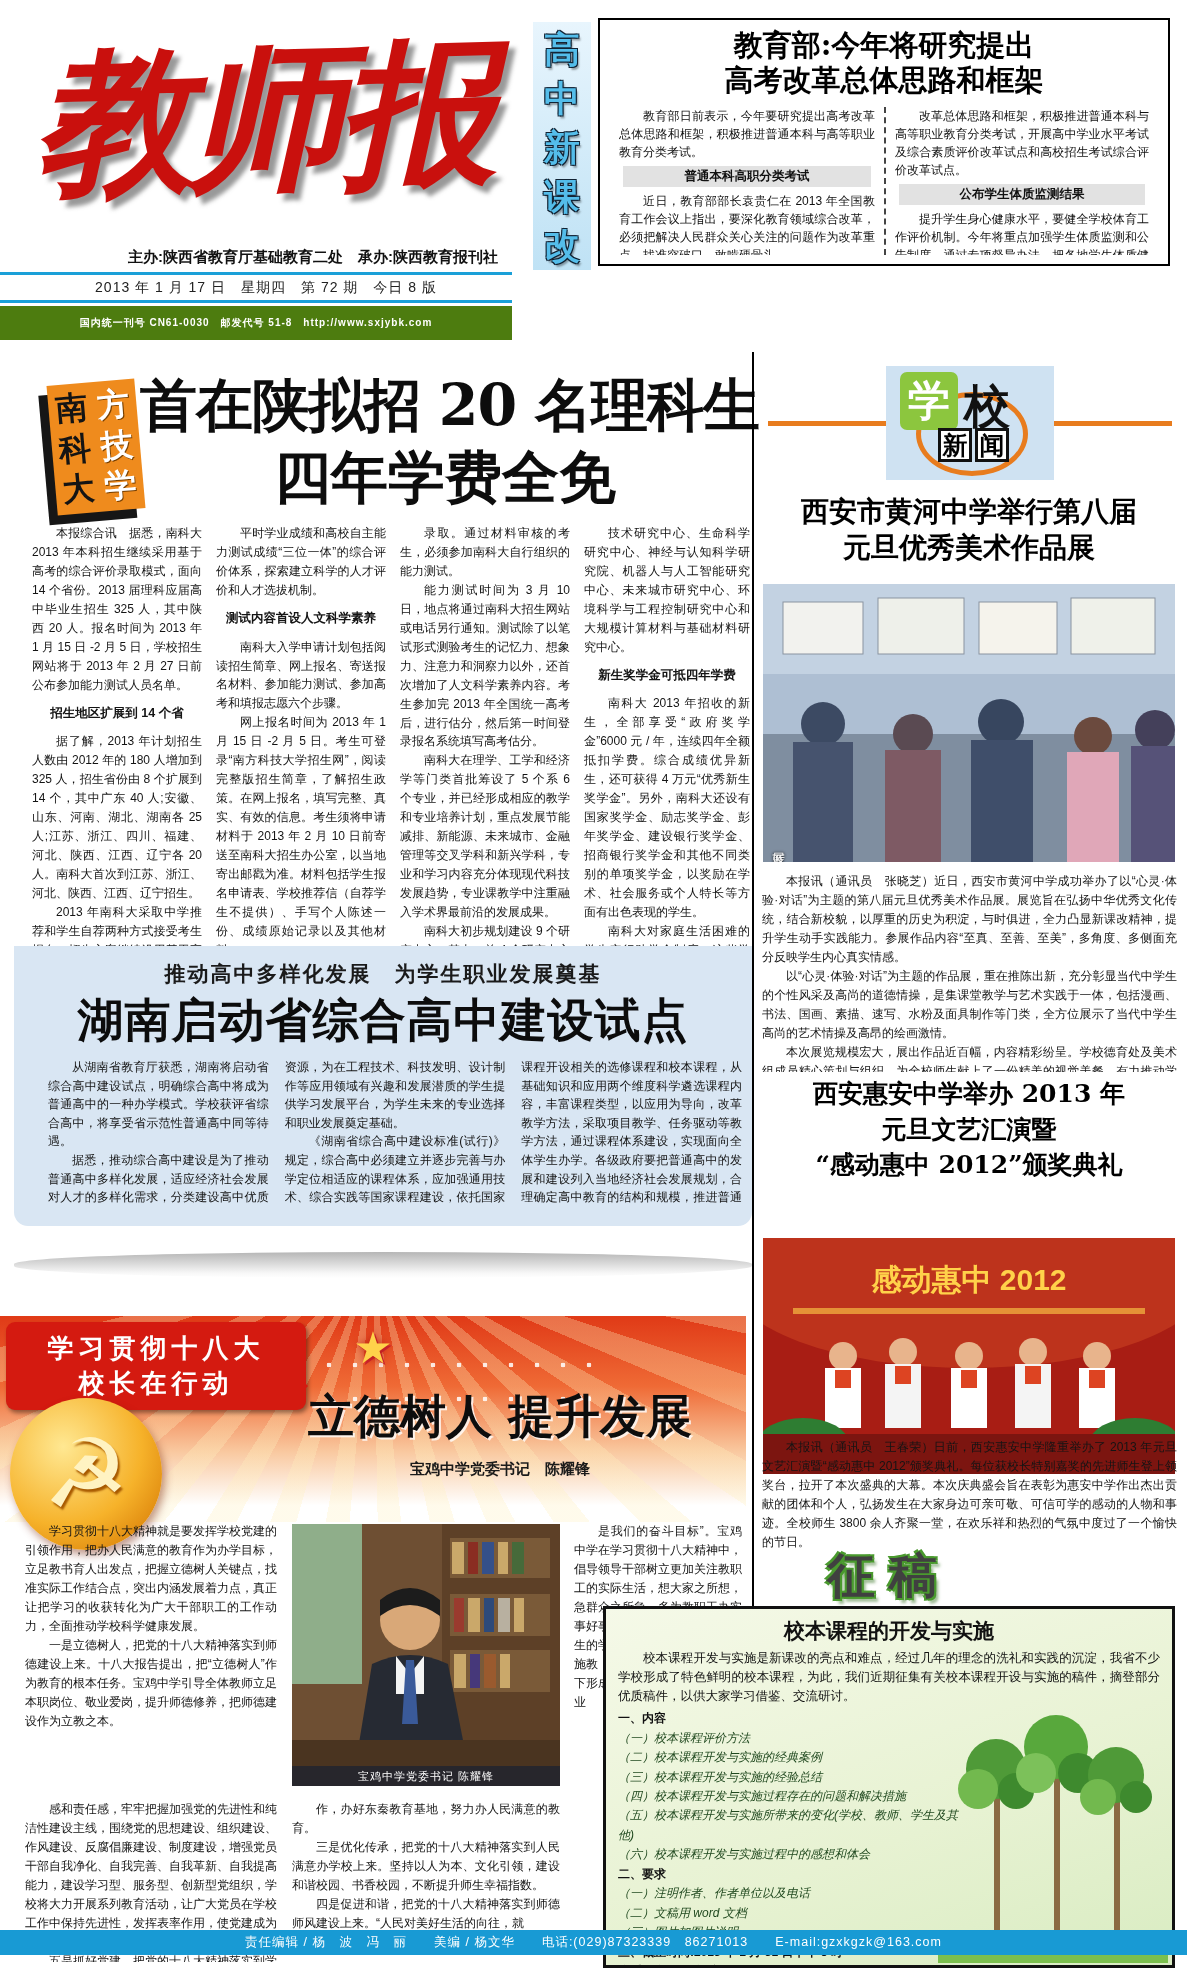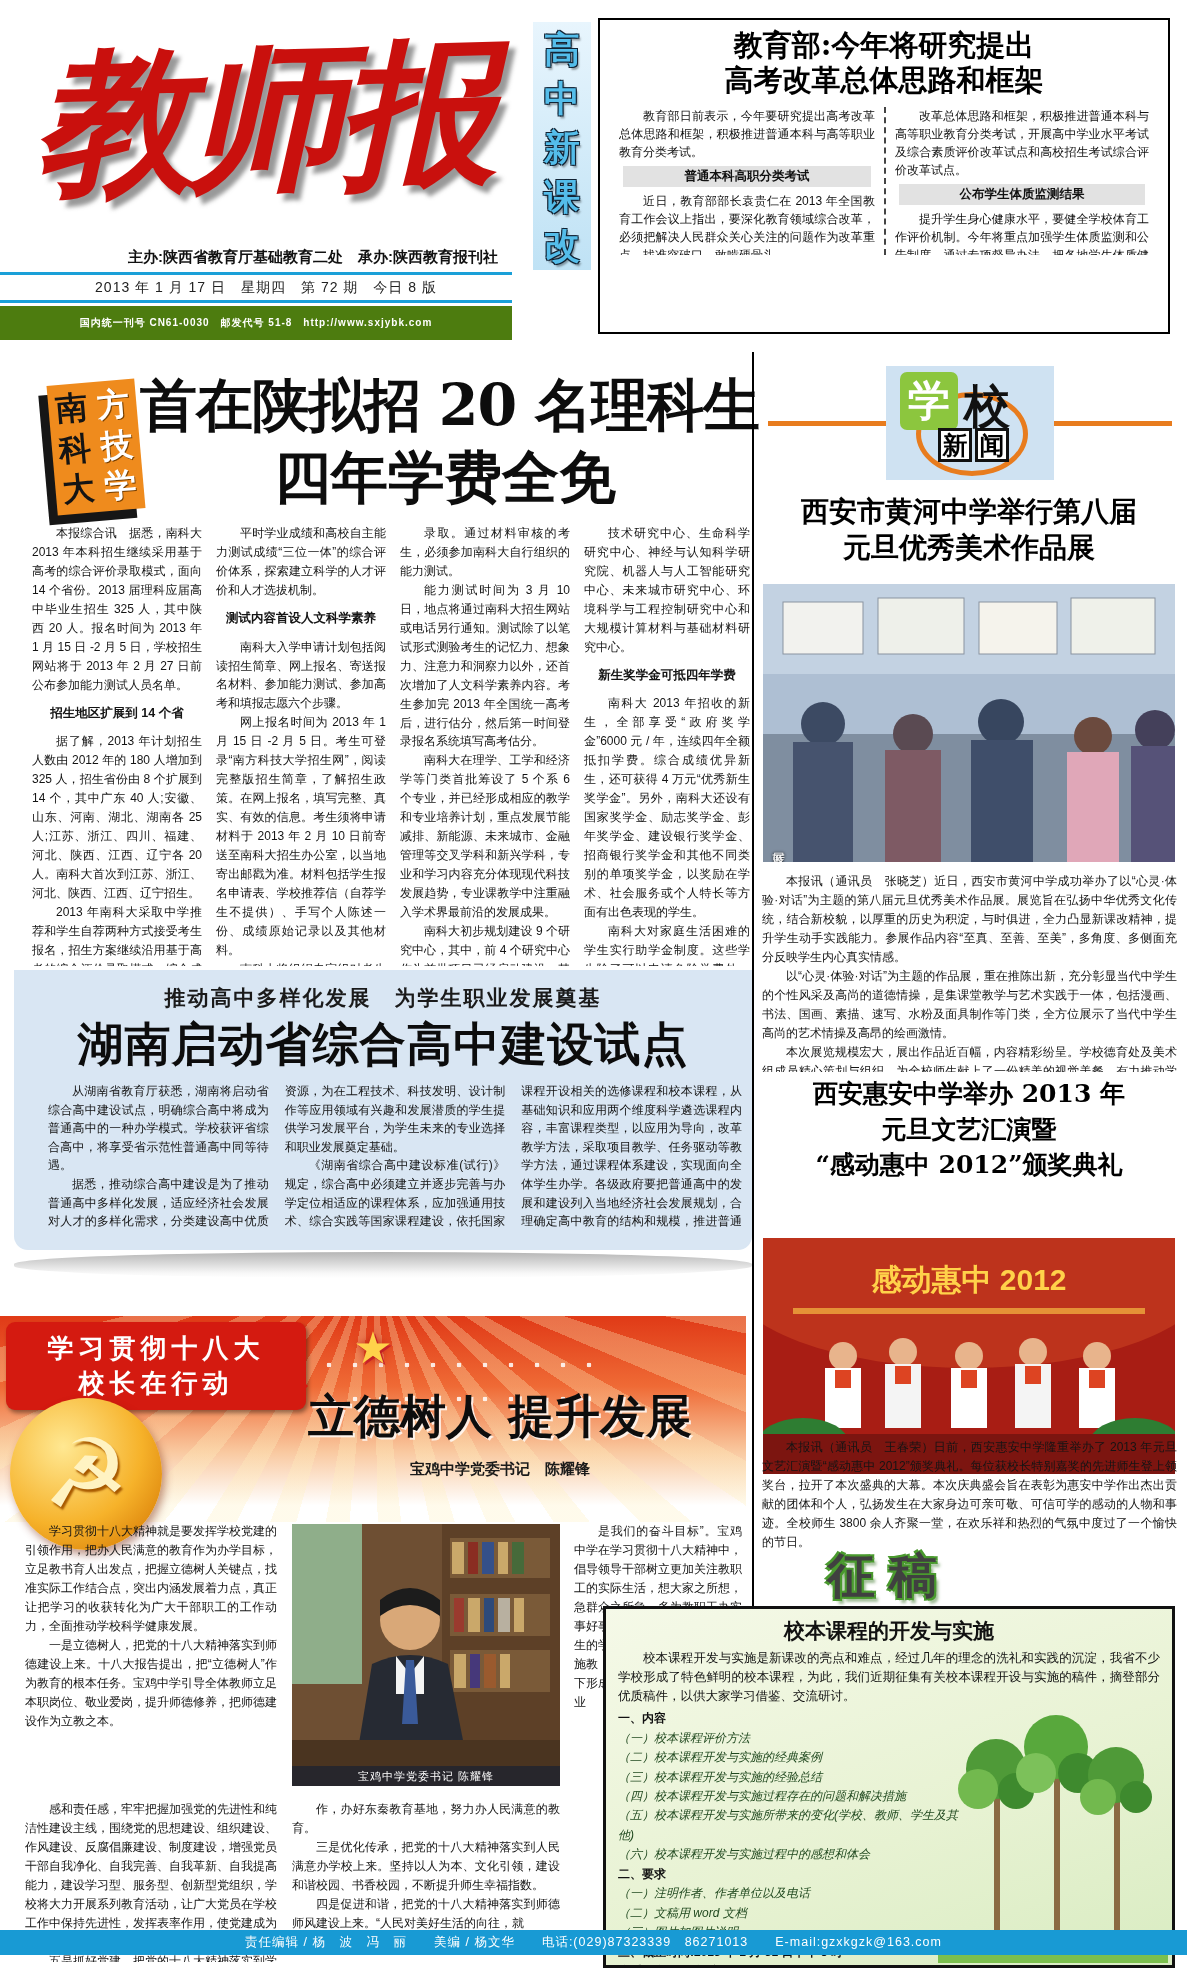--- a/index.html
+++ b/index.html
@@ -16,21 +16,21 @@
     align-items:center; justify-content:space-around; padding:4px 0;}
   .vstrip span{ font-size:36px; font-weight:bold; color:#54bdea;
     text-shadow:-1px -1px 0 #123, 1px -1px 0 #123, -1px 1px 0 #123, 1px 1px 0 #123, 2px 3px 2px rgba(0,0,0,.35);}
   .org-line{ position:absolute; left:128px; top:248px; width:400px; font-size:15px; font-weight:bold; color:#111; white-space:nowrap;}
   .hline-blue{ position:absolute; background:#1aa0d8; height:3px;}
   .date-line{ position:absolute; left:0; top:279px; width:512px; text-align:center; font-size:14px; color:#222; letter-spacing:1px;padding-left:20px;}
   .issue-bar{ position:absolute; left:0; top:306px; width:512px; height:34px; background:#4d7c0f;
     color:#fff; font-weight:bold; font-size:10px; display:flex; align-items:center; justify-content:center; letter-spacing:1px;}
 
   
-  .top-box{ position:absolute; left:598px; top:18px; width:572px; height:316px; border:2px solid #000; background:#fff; padding:8px 10px 6px;}
+  .top-box{ position:absolute; left:598px; top:18px; width:572px; height:248px; border:2px solid #000; background:#fff; padding:8px 10px 6px;}
   .top-box-title{ text-align:center; font-family:"DejaVu Serif",serif; font-weight:bold; font-size:29px; line-height:1.22; color:#000;}
   .top-box-cols{ display:flex; margin-top:8px; height:148px; overflow:hidden;}
   .top-box-col{ width:50%; padding:0 9px; font-size:12px; line-height:1.5; text-align:justify; color:#111;}
   .top-box-col + .top-box-col{ border-left:2px dashed #444;}
   .top-box-col p{ text-indent:2em;}
   .top-box-col .sub{ background:#e2e2e2; text-align:center; font-weight:bold; font-size:12.5px; padding:1px 0; margin:5px 4px; text-indent:0;}
 
   
   .badge{ position:absolute; left:52px; top:382px; width:88px; height:130px; background:#ef8b1d;
     transform:rotate(-5deg); box-shadow:-9px 9px 0 #161616; display:grid; grid-template-columns:1fr 1fr; padding:4px 2px;}
@@ -59,21 +59,21 @@
   .sn-xinwen span{ width:34px; height:34px; border:3px solid #111; background:#fff; font-size:25px; font-weight:bold; display:flex; align-items:center; justify-content:center;}
   .sn-h1{ position:absolute; left:762px; top:494px; width:414px; text-align:center; font-family:"DejaVu Serif",serif; font-weight:bold; font-size:28px; line-height:1.3; color:#000;}
   .photo{ position:absolute; overflow:hidden;}
   .photo svg{ display:block;}
   .photo-vcap{ position:absolute; left:6px; bottom:8px; writing-mode:vertical-rl; color:#fff; font-size:13px; letter-spacing:3px; text-shadow:0 0 3px #000;}
   .rbody{ position:absolute; left:762px; width:415px; font-size:12px; line-height:1.58; text-align:justify; color:#141414; overflow:hidden;}
   .rbody p{ text-indent:2em;}
   .sn-h2{ position:absolute; left:762px; top:1076px; width:414px; text-align:center; font-family:"DejaVu Serif",serif; font-weight:bold; font-size:25px; line-height:1.42; color:#000;}
 
   
-  .mid{ position:absolute; left:14px; top:970px; width:738px; height:280px; background:#d9e6f3; border-radius:0 0 14px 14px;padding-left:36px;}
+  .mid{ position:absolute; left:14px; top:946px; width:738px; height:280px; background:#d9e6f3; border-radius:0 0 14px 14px;padding-left:36px;}
   .mid-kicker{ position:absolute; left:0; top:14px; width:100%; text-align:center; font-size:21px; font-weight:bold; color:#1a1a1a; letter-spacing:2px;}
   .mid-h{ position:absolute; left:0; top:44px; width:100%; text-align:center; font-family:"DejaVu Serif",serif; font-weight:900; font-size:46px; color:#0c0c0c; letter-spacing:1px;}
   .midcols{ position:absolute; left:22px; top:112px; width:694px; height:156px; column-count:3; column-gap:16px;
     font-size:12px; line-height:1.55; text-align:justify; color:#141414; overflow:hidden;margin-left:12px;}
   .midcols p{ text-indent:2em;}
   .mid-curl{ position:absolute; left:14px; top:1252px; width:738px; height:26px; background:linear-gradient(180deg,#9d9d9d,#f4f4f4 80%,#fff); border-radius:50%/12px; opacity:.75;}
 
   
   .banner{ position:absolute; left:0; top:1316px; width:746px; height:206px;
     background:linear-gradient(180deg,#e03a17 0%,#ef6a35 34%,#f9c9a0 66%,#ffffff 92%);}

